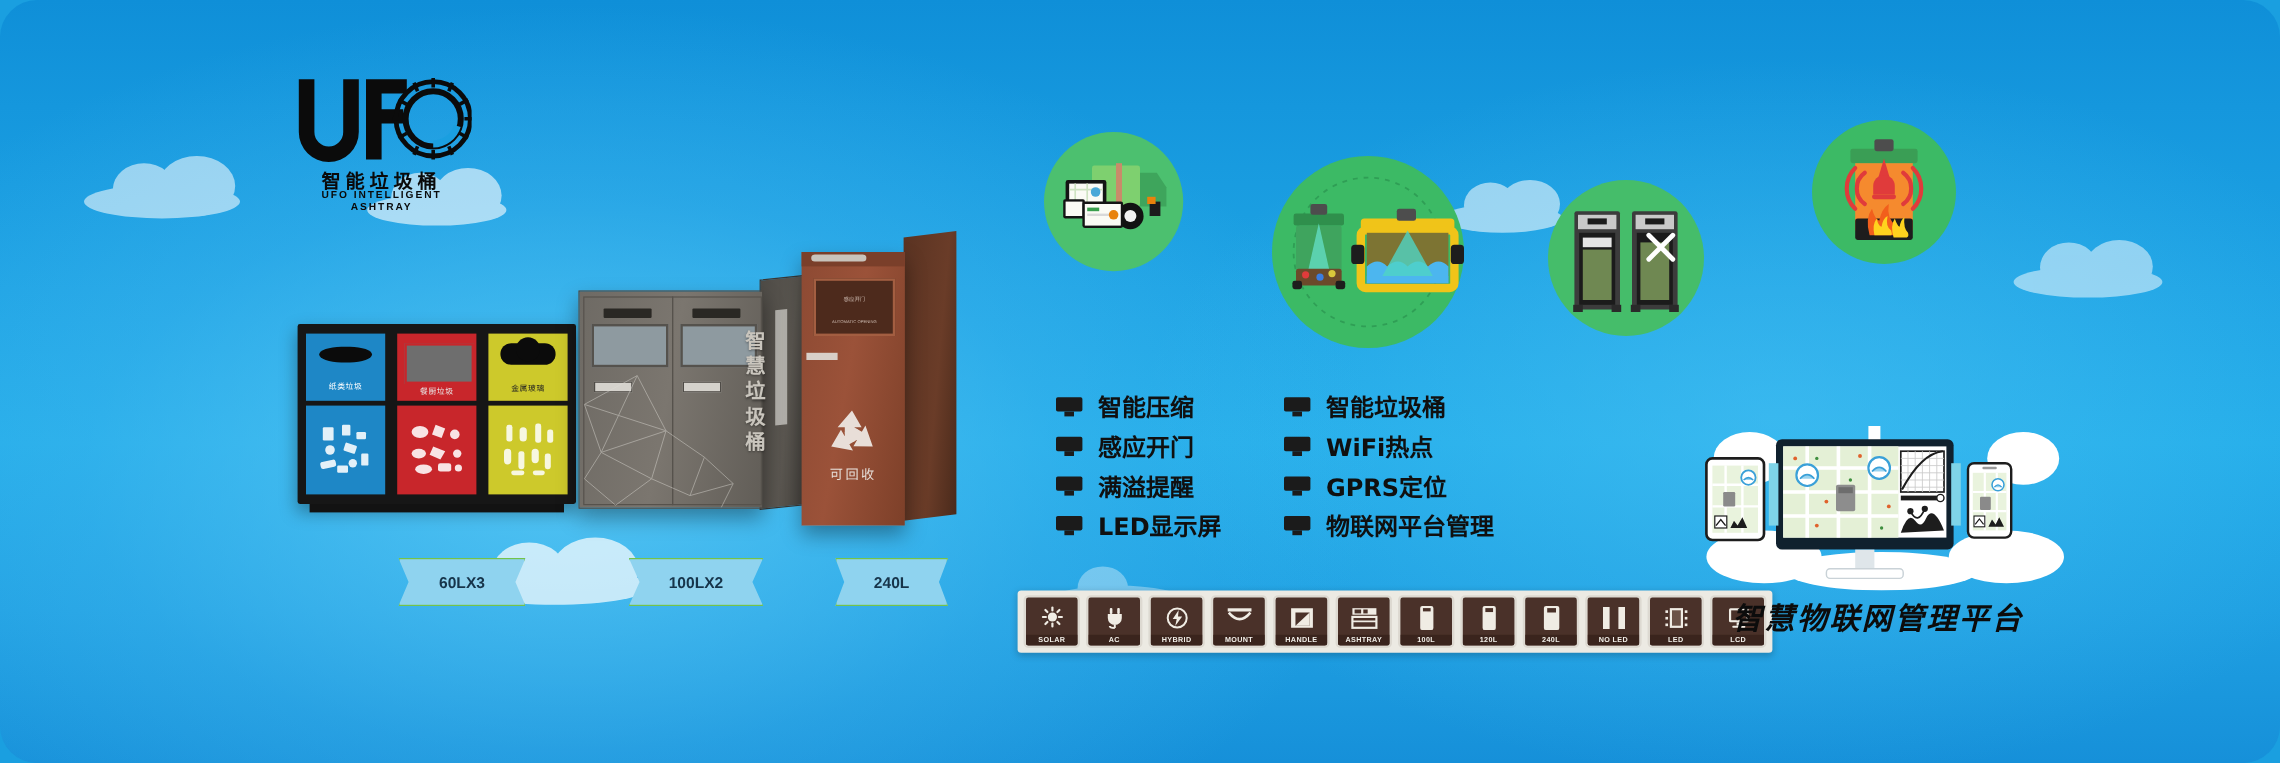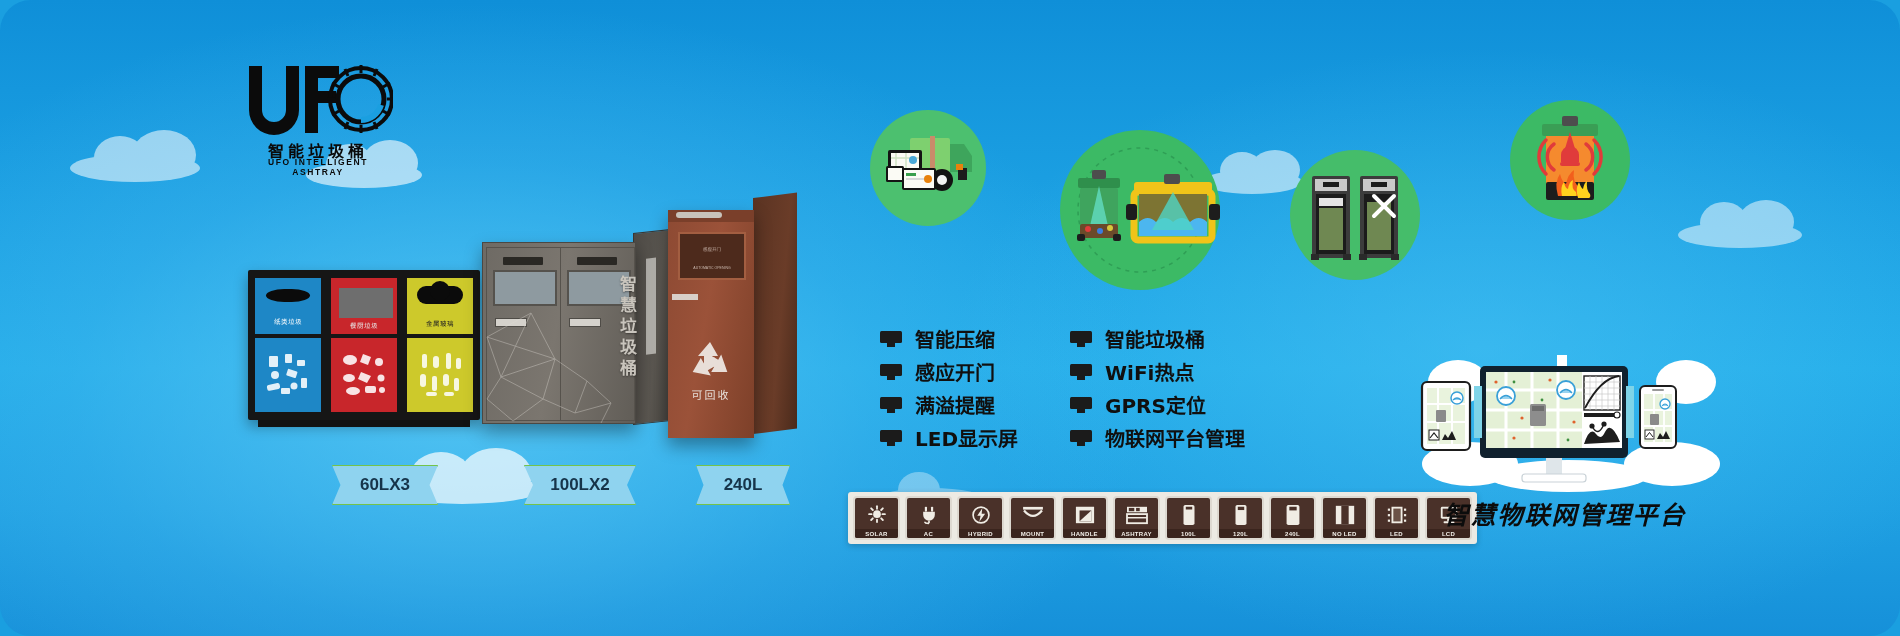--- a/index.html
+++ b/index.html
@@ -91,21 +91,21 @@
   #bin1 .scr span{display:block;margin-top:12px;text-align:center;font-size:4.5px;color:#cbb8ae;line-height:1.7;}
   #bin1 .hand{position:absolute;left:4px;top:84px;width:26px;height:6px;background:#d8cfc8;}
   #bin1 .rec{position:absolute;left:18px;top:128px;width:48px;height:48px;}
   #bin1 .reclbl{position:absolute;left:0;top:176px;width:86px;text-align:center;font-size:11px;color:#e6ded8;
      font-family:"DejaVu Sans",sans-serif;letter-spacing:2px;}
 
   
   .capbanner{position:absolute;height:38px;background:#8fd3ef;border:1.5px solid #74c34a;
      display:flex;align-items:center;justify-content:center;
      clip-path:polygon(0 0,100% 0,92% 50%,100% 100%,0 100%,8% 50%);
-     font-size:17px;font-weight:700;color:#16344a;}
+     font-size:13px;font-weight:700;color:#16344a;}
   #cap1{left:332px;top:465px;width:104px;}
   #cap2{left:524px;top:465px;width:110px;}
   #cap3{left:696px;top:465px;width:92px;}
 
   
   .gcircle{position:absolute;border-radius:50%;background:#45bd6a;}
   #gc1{left:870px;top:110px;width:116px;height:116px;background:#4cc06f;}
   #gc2{left:1060px;top:130px;width:160px;height:160px;background:#3cba65;}
   #gc3{left:1290px;top:150px;width:130px;height:130px;background:#45bd6a;}
   #gc4{left:1510px;top:100px;width:120px;height:120px;background:#3cba65;}

